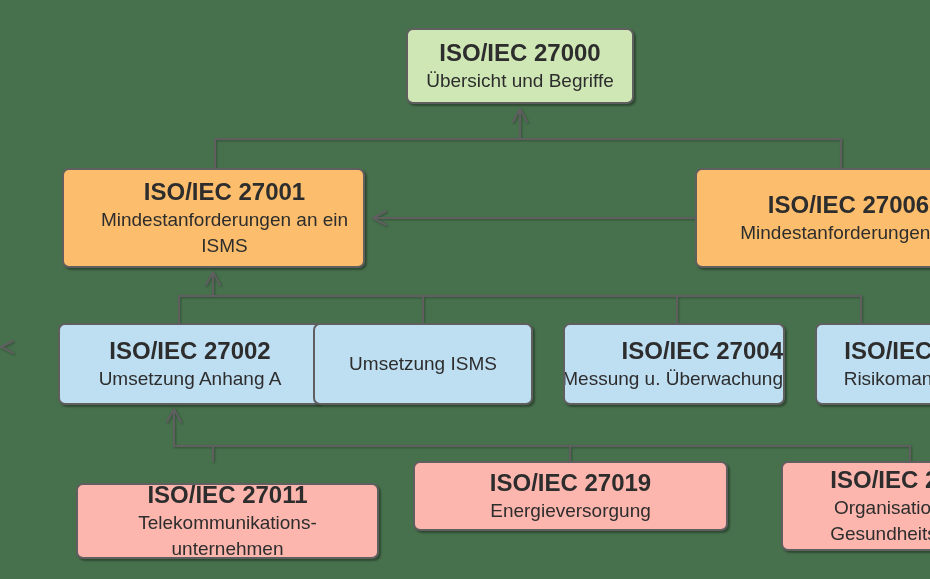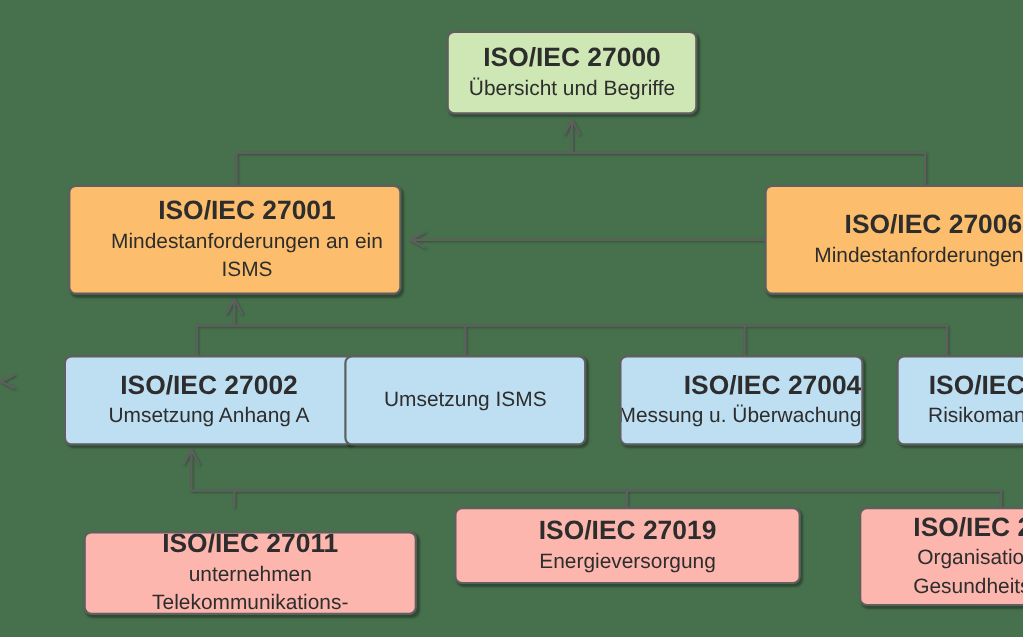--- a/index.html
+++ b/index.html
@@ -111,22 +111,22 @@
   <div class="node-line">Messung u. Überwachung</div>
 </div>
 
 <div class="node fill-blue n-iso27005">
   <div class="node-title">ISO/IEC 27005</div>
   <div class="node-line">Risikomanagement</div>
 </div>
 
 <div class="node fill-pink n-iso27011">
   <div class="node-title">ISO/IEC 27011</div>
+  <div class="node-line">Telekommunikations-</div>
   <div class="node-line">unternehmen</div>
-  <div class="node-line">Telekommunikations-</div>
 </div>
 
 <div class="node fill-pink n-iso27019">
   <div class="node-title">ISO/IEC 27019</div>
   <div class="node-line">Energieversorgung</div>
 </div>
 
 <div class="node fill-pink n-iso27799">
   <div class="node-title">ISO/IEC 27799</div>
   <div class="node-line">Organisationen im</div>

